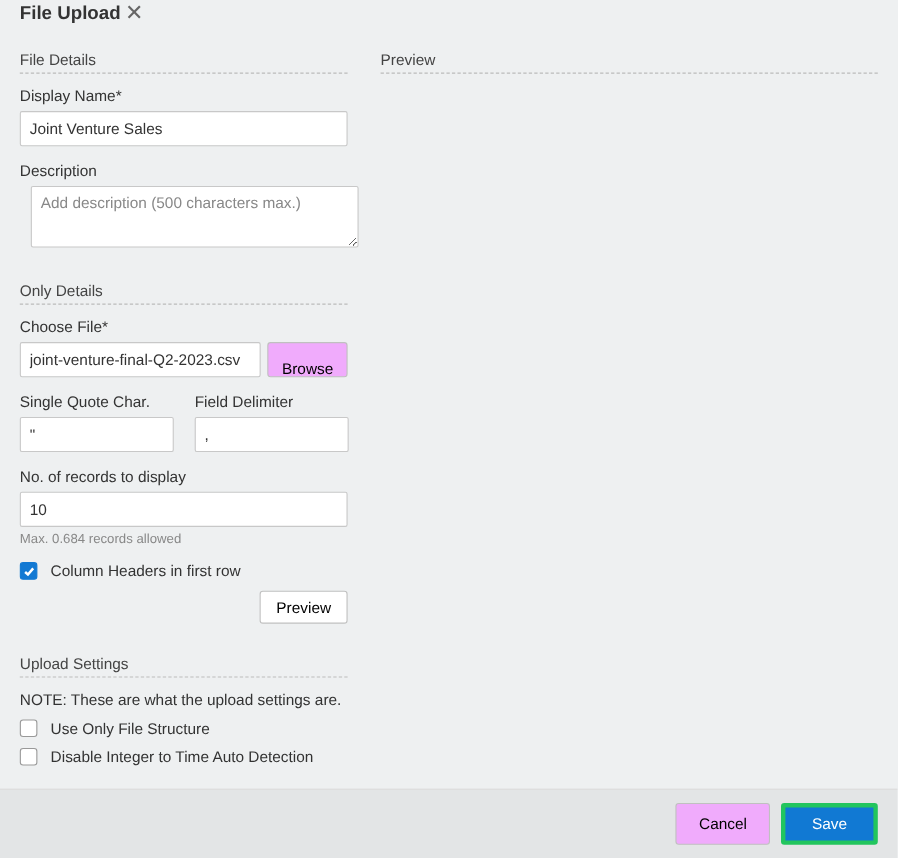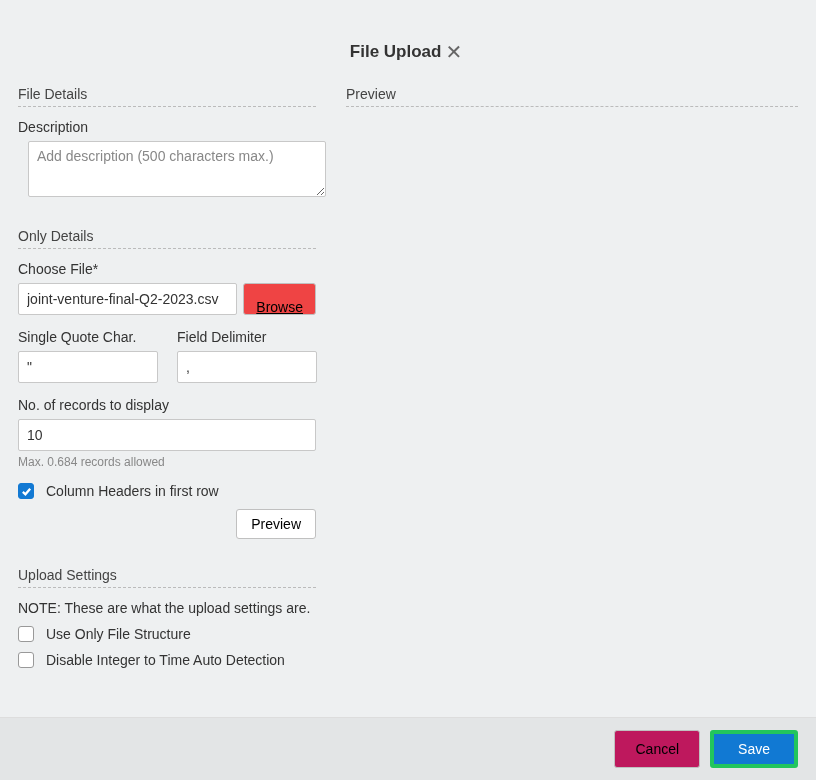--- a/index.html
+++ b/index.html
@@ -13,24 +13,23 @@
     font-size: 14px;
   }
   .dialog {
     width: 816px;
     height: 780px;
     display: flex;
     flex-direction: column;
   }
   .dialog-header {
     display: flex;
-    justify-content: center;
+    justify-content: flex-start;
     align-items: center;
     padding: 0 18px 6px 18px;
-    margin-top: 40px;
   }
   .dialog-title {
     font-size: 17px;
     font-weight: 600;
     color: #333;
   }
   .close-icon {
     font-size: 20px;
     color: #666;
     cursor: pointer;
@@ -85,27 +84,26 @@
     border: 1px solid #c8c8c8;
     background: #fff;
     padding: 6px 8px;
     font-size: 14px;
     height: 32px;
     color: #333;
     border-radius: 2px;
   }
   .browse-btn {
     border: 1px solid #c0c0c0;
-    background: #ef4444;
+    background: #f0abfc;
     padding: 15px 12px;
     font-size: 14px;
     cursor: pointer;
     border-radius: 3px;
     height: 32px;
-    text-decoration: underline;
   }
   .two-col { display: flex; gap: 20px; }
   .two-col .field { flex: 1; min-width: 0; }
   .small-input { width: 140px; }
   .hint {
     font-size: 12px;
     color: #888;
     margin-top: 4px;
   }
   .checkbox-row {
@@ -149,21 +147,21 @@
   .footer {
     background: #e3e5e6;
     padding: 12px 18px;
     display: flex;
     justify-content: flex-end;
     gap: 10px;
     border-top: 1px solid #ddd;
   }
   .btn-secondary {
     border: 1px solid #c0c0c0;
-    background: #be185d;
+    background: #f0abfc;
     padding: 7px 20px;
     font-size: 14px;
     cursor: pointer;
     border-radius: 3px;
   }
   .btn-primary {
     border: 4px solid #22c55e;
     background: #1179d3;
     color: #fff;
     padding: 7px 24px;
@@ -182,20 +180,24 @@
     <div class="dialog-title">File Upload</div>
     <div class="close-icon">✕</div>
   </div>
 
   <div class="dialog-body">
 
     <div class="left-col">
 
       <div class="section-title">File Details</div>
 
+      <div class="field">
+        <label class="field-label">Display Name*</label>
+        <input type="text" class="text-input" value="Joint Venture Sales" style="">
+      </div>
 
       <div class="field">
         <label class="field-label">Description</label>
         <textarea class="textarea" placeholder="Add description (500 characters max.)" style=""></textarea>
       </div>
 
       <div class="section-title mt">Only Details</div>
 
       <div class="field">
         <label class="field-label">Choose File*</label>

